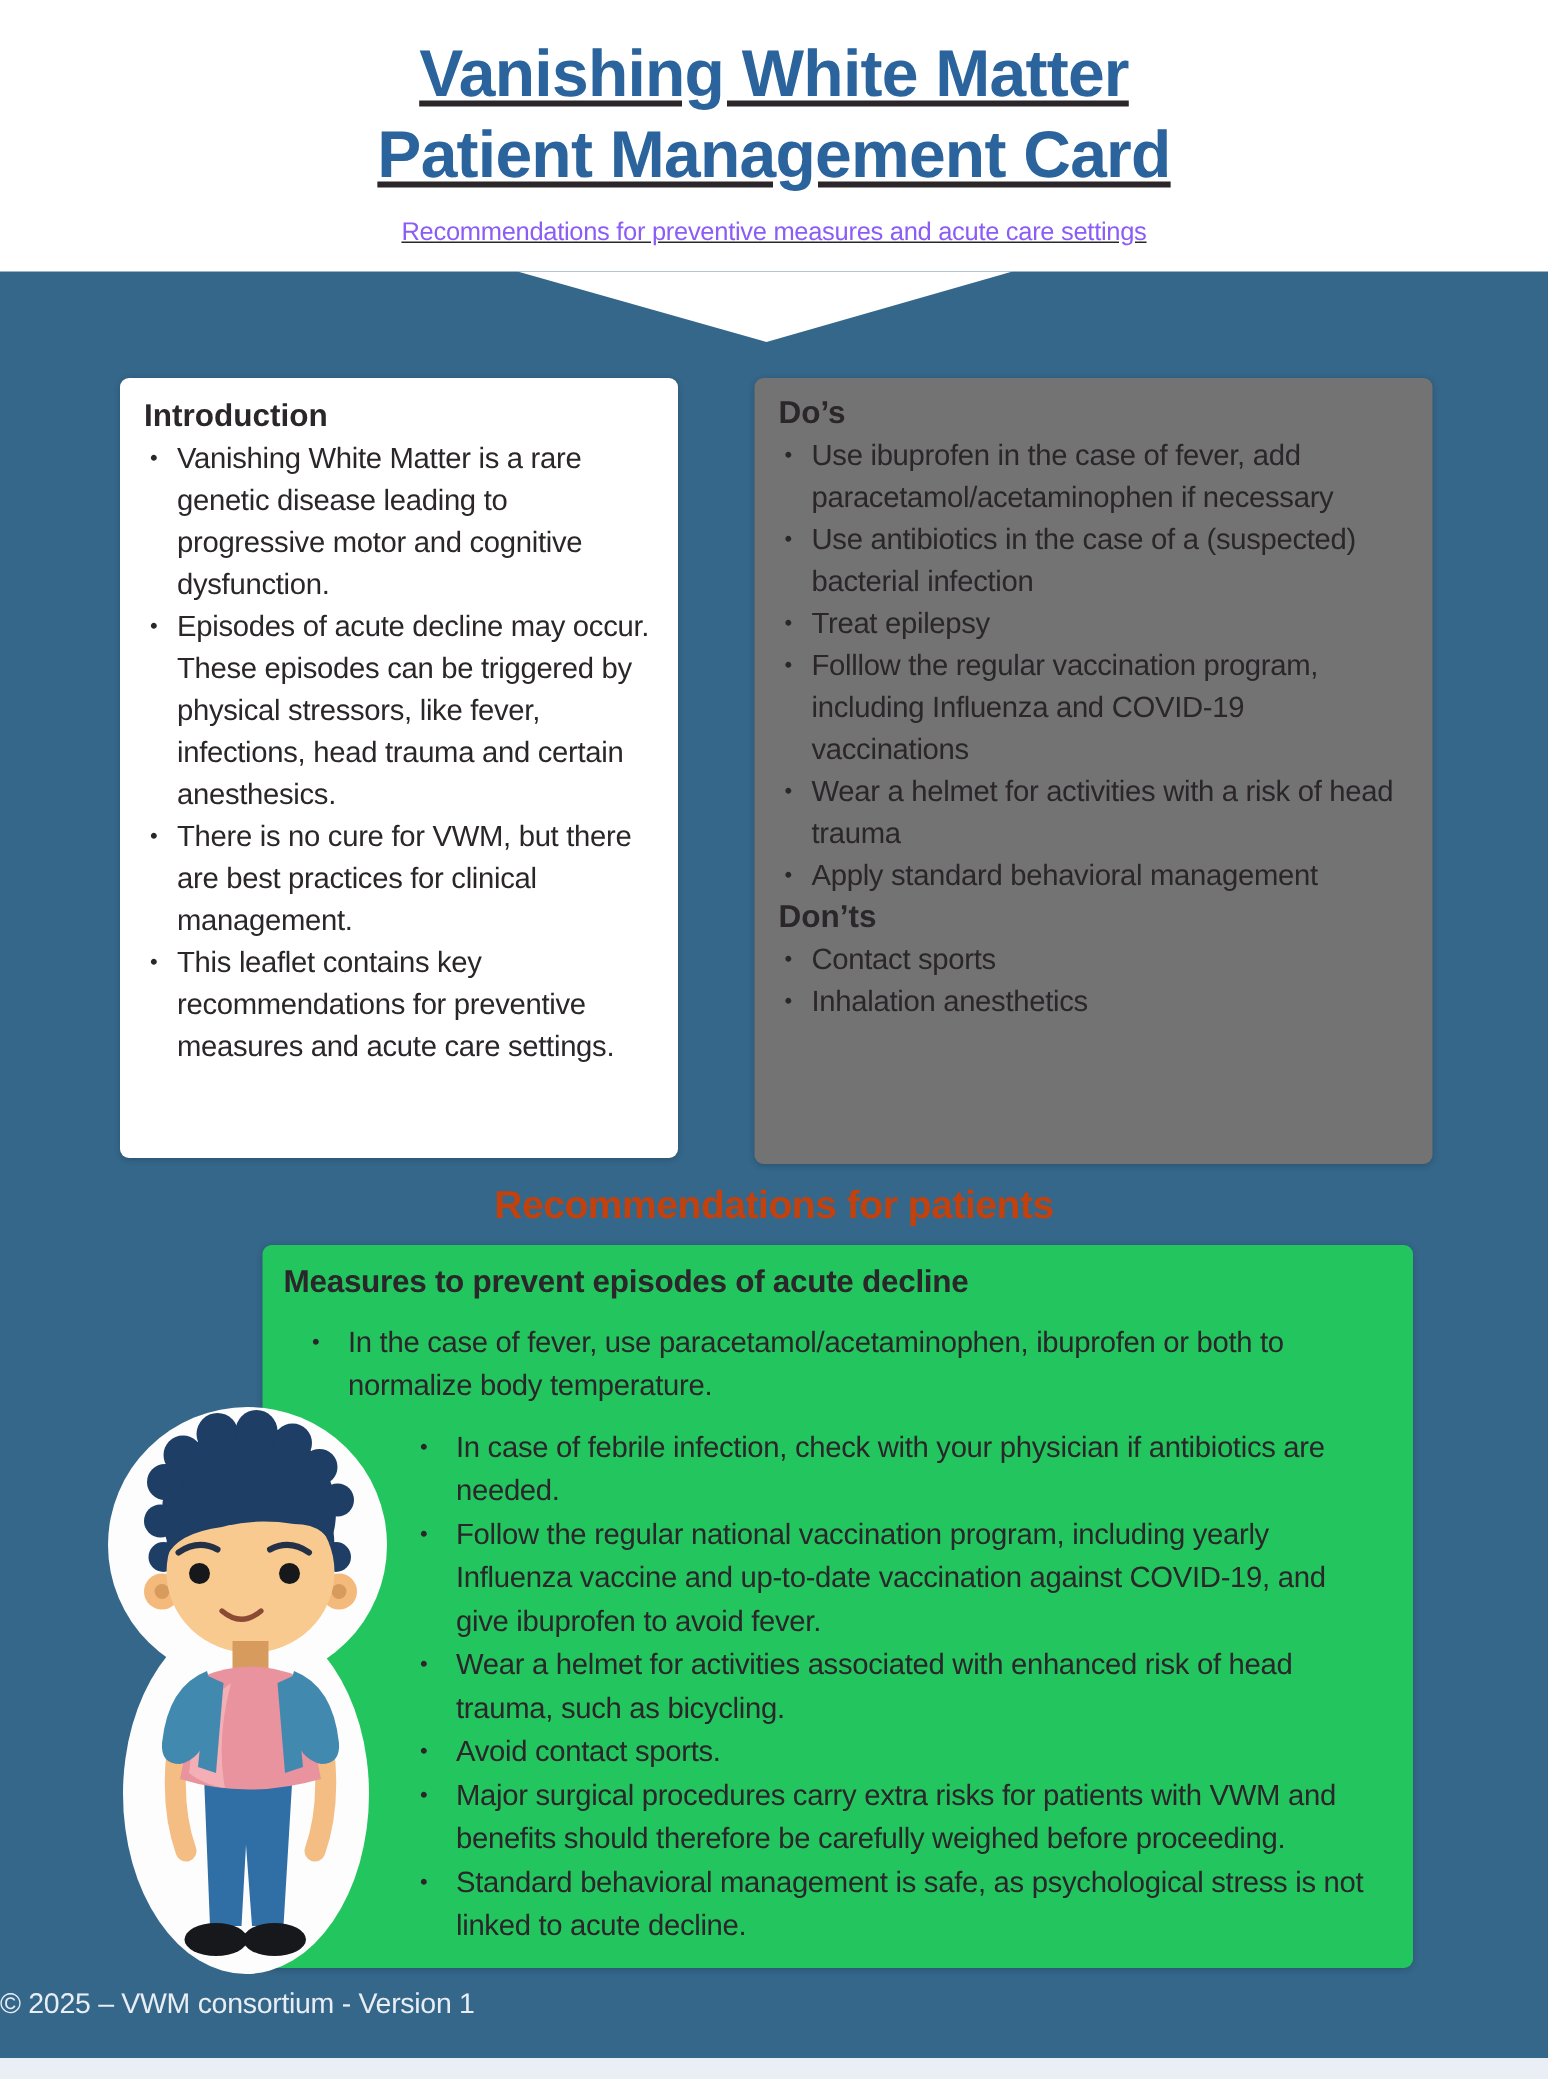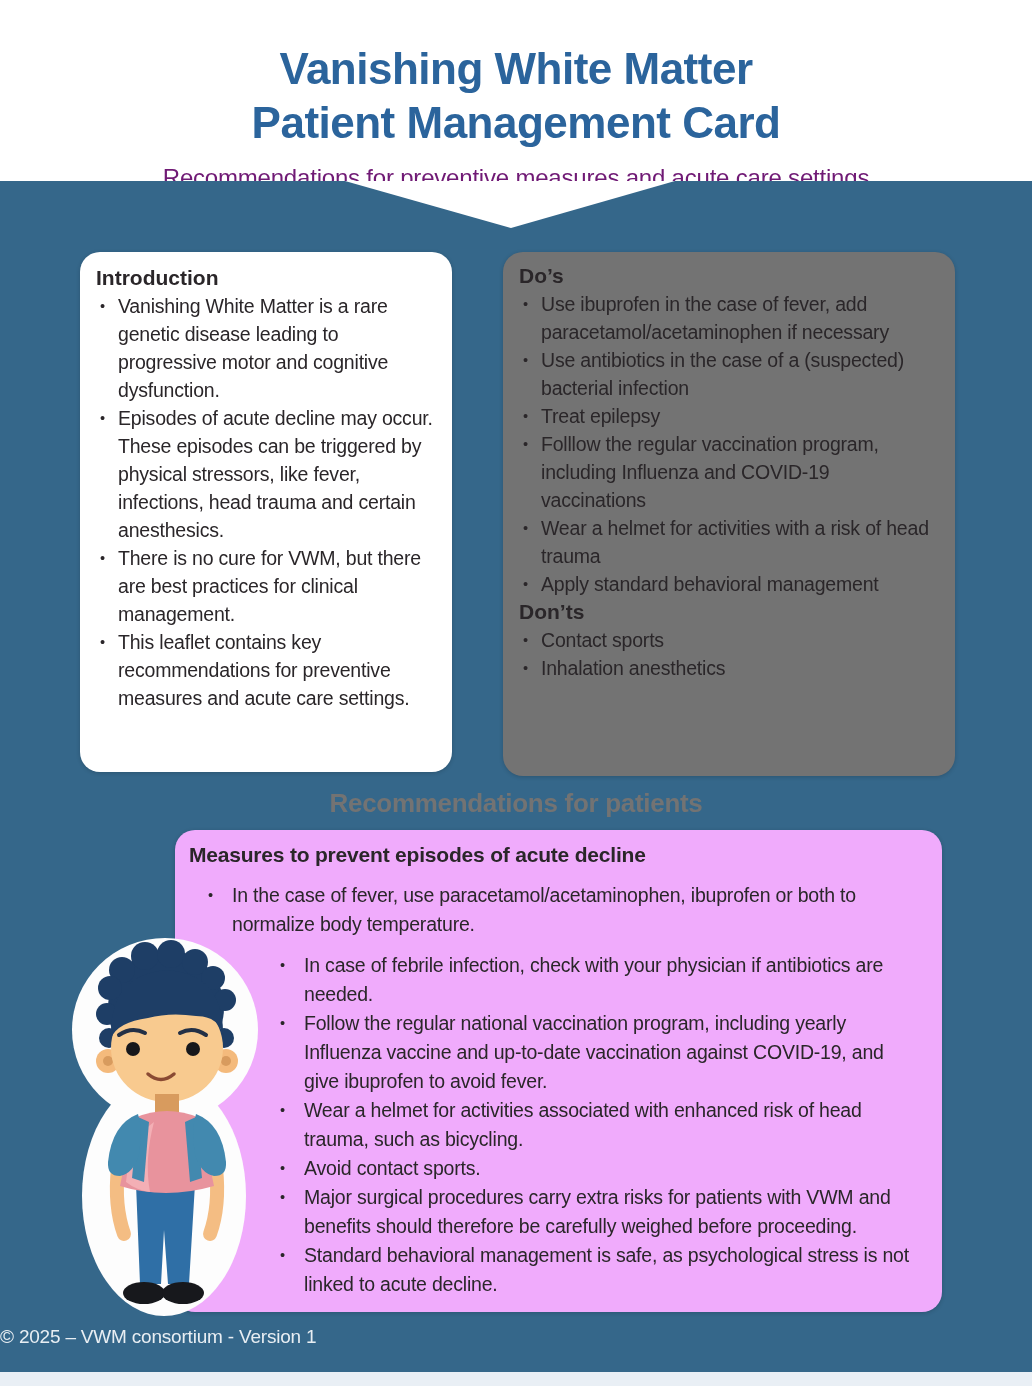--- a/index.html
+++ b/index.html
@@ -3,47 +3,47 @@
 <meta charset="utf-8">
 <style>
   html,body { margin:0; padding:0; background:#ffffff; }
   .page {
     position:relative; width:1032px; height:1386px;
     background:#ffffff; overflow:hidden;
     font-family:"Liberation Sans","DejaVu Sans",sans-serif;
     color:#2a2629;
   }
   
-  .header { position:absolute; top:42px; left:0; width:100%; text-align:center; }
+  .header { position:absolute; top:23px; left:0; width:100%; text-align:center;text-decoration:underline; }
   .title-line {
     font-size:44px; font-weight:700; line-height:54px;
     color:#2b649c; letter-spacing:-0.5px;
   }
-  .subtitle { margin-top:14px; font-size:24px; color:#701a75; letter-spacing:-0.2px; }
+  .subtitle { margin-top:14px; font-size:17px; color:#8b5cf6; letter-spacing:-0.2px; }
 
   
   .blue-band { position:absolute; left:0; top:181px; width:1032px; height:1191px; background:#35678a; }
   .notch { position:absolute; left:0; top:181px; width:1032px; height:48px; display:block; }
   .bottom-strip { position:absolute; left:0; top:1372px; width:1032px; height:14px; background:#e9eff5; }
 
   
-  .card { position:absolute; border-radius:20px; box-shadow:0 1px 4px rgba(0,0,0,0.18); box-sizing:border-box; }
+  .card { position:absolute; border-radius:6px; box-shadow:0 1px 4px rgba(0,0,0,0.18); box-sizing:border-box; }
   .intro-card { left:80px; top:252px; width:372px; height:520px; background:#ffffff; padding:12px 16px; }
   .dos-card   { left:503px; top:252px; width:452px; height:524px; background:#737373; padding:10px 16px; }
   .card-title { font-size:21px; font-weight:700; line-height:28px; }
   .blist { list-style:none; margin:0; padding:0; font-size:19.5px; line-height:28px; letter-spacing:-0.2px; }
   .blist li { position:relative; padding-left:22px; }
   .blist li::before { content:"•"; position:absolute; left:4px; top:0; font-size:0.75em; }
 
   
   .patients-heading {
     position:absolute; top:788px; left:0; width:1032px; text-align:center;
-    color:#737373; font-size:26px; font-weight:700; letter-spacing:-0.3px;
+    color:#c2410c; font-size:26px; font-weight:700; letter-spacing:-0.3px;
   }
-  .measures-card { left:175px; top:830px; width:767px; height:482px; background:#f0abfc; padding:10px 14px; }
+  .measures-card { left:175px; top:830px; width:767px; height:482px; background:#22c55e; padding:10px 14px; }
   .measures-title { font-size:21px; font-weight:700; line-height:29px; letter-spacing:-0.2px; }
   .mlist { list-style:none; margin:12px; padding:0; font-size:19.5px; line-height:29px; letter-spacing:-0.2px; }
   .mlist li { position:relative; padding-left:31px; }
   .mlist li::before { content:"•"; position:absolute; left:7px; top:0; font-size:0.75em; }
   .mlist.sub li { margin-left:72px; }
 
   
   .boy { position:absolute; left:52px; top:928px; width:215px; height:398px; }
 
   

